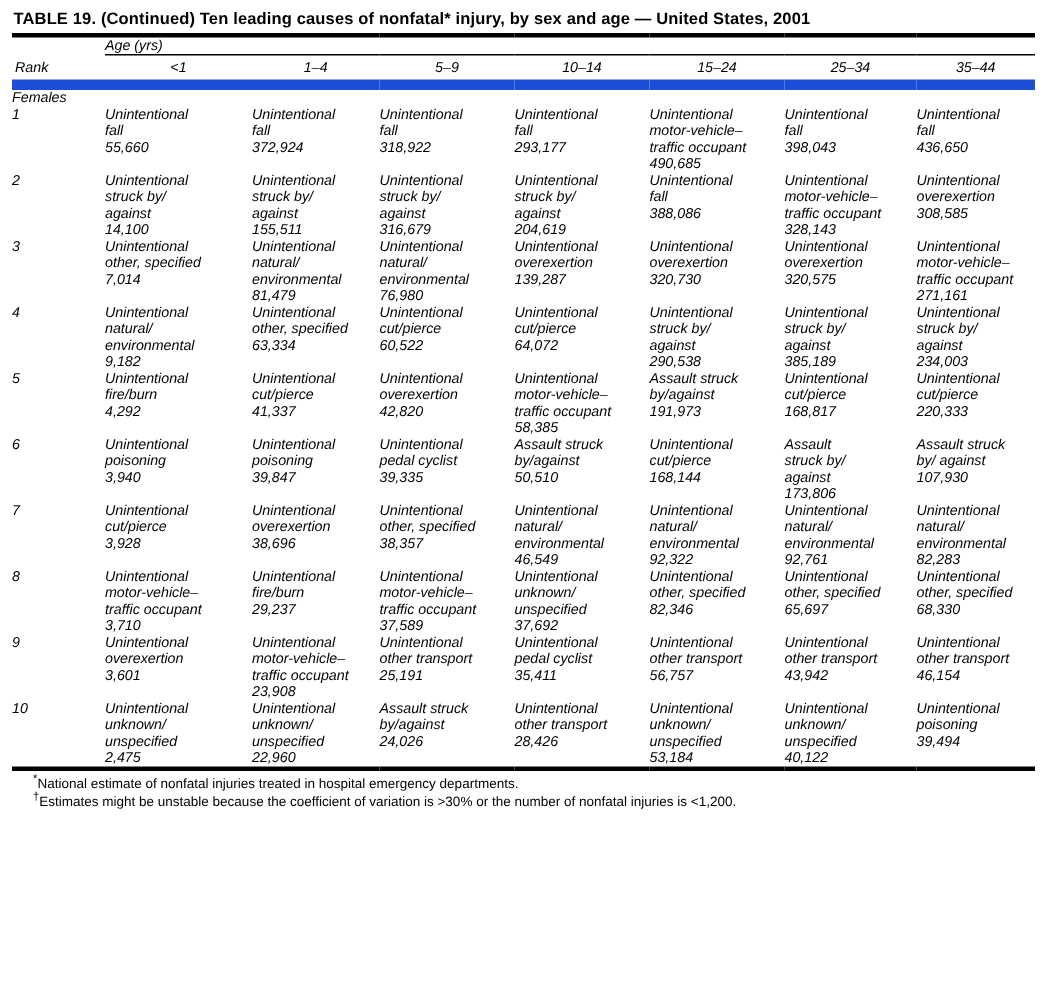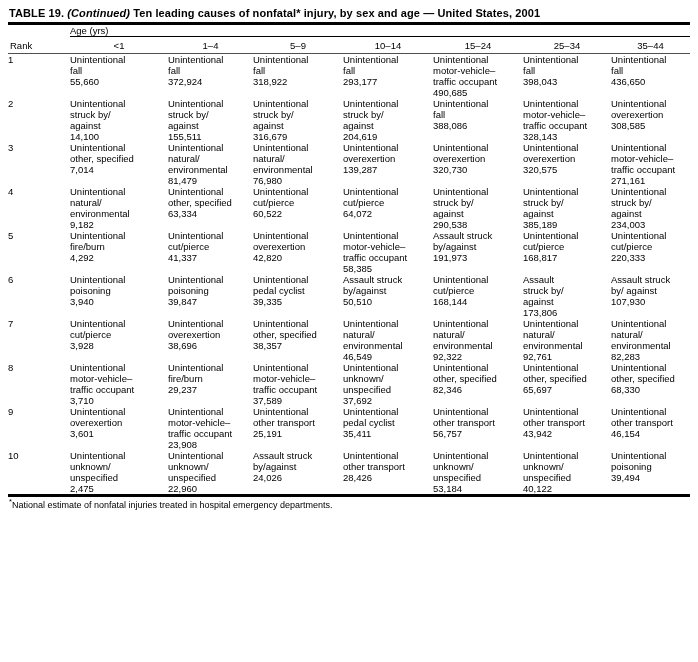--- a/index.html
+++ b/index.html
@@ -9,50 +9,51 @@
     color: #000;
     -webkit-font-smoothing: antialiased;
   }
   .page { padding: 5px 8px 0 8px; }
 
   .title {
     font-size: 11px; font-weight: bold;
     padding: 2px 0 3px 1px;
     letter-spacing: 0.1px;
   }
-  .title .cont { font-style: italic; }
+  .title .cont { }
 
   table.causes {
     border-collapse: collapse;
     width: 682px;
     border-top: 3px solid #000;
     border-bottom: 3px solid #000;
+    font-style: italic;
   }
   table.causes th, table.causes td {
     font-size: 9.5px; line-height: 11px;
     font-weight: normal;
     text-align: left; vertical-align: top;
     padding: 0;
   }
   th.age-span {
     text-align: center;
     border-bottom: 1px solid #000;
     padding: 3px 0 1px 0;
   }
-  tr.colhead th { text-align: center; padding: 3px 0 2px 0; border-bottom: 1px solid #1d4ed8; vertical-align: bottom; margin-left: 16px; }
+  tr.colhead th { text-align: center; padding: 3px 0 2px 0; border-bottom: 7px solid #1d4ed8; vertical-align: bottom; margin-left: 16px; }
   tr.colhead th.rank-h { text-align: left; padding-left: 2px; }
 
   td.sexrow { padding: 3px 0 2px 2px; }
 
   td.rank { padding: 1px 0 0 22px; }
   td.cell { padding: 1px 8px 12px 0; }
   td.cell .c { white-space: pre-line; }
   td.cell .v { }
 
-  .footnotes { padding: 3px 0 0 1px; }
+  .footnotes { padding: 3px 0 0 1px; margin-left: 13px; }
   .fn { font-size: 9px; line-height: 11.5px; }
   .fn sup { font-size: 7.5px; line-height: 0; }
 </style>
 </head>
 <body>
 
 <div class="page">
 
   <div class="title"><span>TABLE 19.</span> <span class="cont">(Continued)</span> <span>Ten leading causes of nonfatal* injury, by sex and age — United States, 2001</span></div>
 
@@ -77,20 +78,23 @@
         <th>&lt;1</th>
         <th>1–4</th>
         <th>5–9</th>
         <th>10–14</th>
         <th>15–24</th>
         <th>25–34</th>
         <th>35–44</th>
       </tr>
     </thead>
     <tbody>
+      <tr>
+        <td class="sexrow" colspan="8">Females</td>
+      </tr>
 
       <tr>
         <td class="rank">1</td>
         <td class="cell">
             <div class="c">Unintentional
 fall</div>
             <div class="v">55,660</div>
           </td>
         <td class="cell">
             <div class="c">Unintentional
@@ -499,15 +503,16 @@
             <div class="c">Unintentional
 poisoning</div>
             <div class="v">39,494</div>
           </td>
       </tr>
     </tbody>
   </table>
 
   <div class="footnotes">
     <div class="fn"><sup>*</sup><span>National estimate of nonfatal injuries treated in hospital emergency departments.</span></div>
+    <div class="fn"><sup>†</sup><span>Estimates might be unstable because the coefficient of variation is &gt;30% or the number of nonfatal injuries is &lt;1,200.</span></div>
   </div>
 
 </div>
 
 </body></html>

